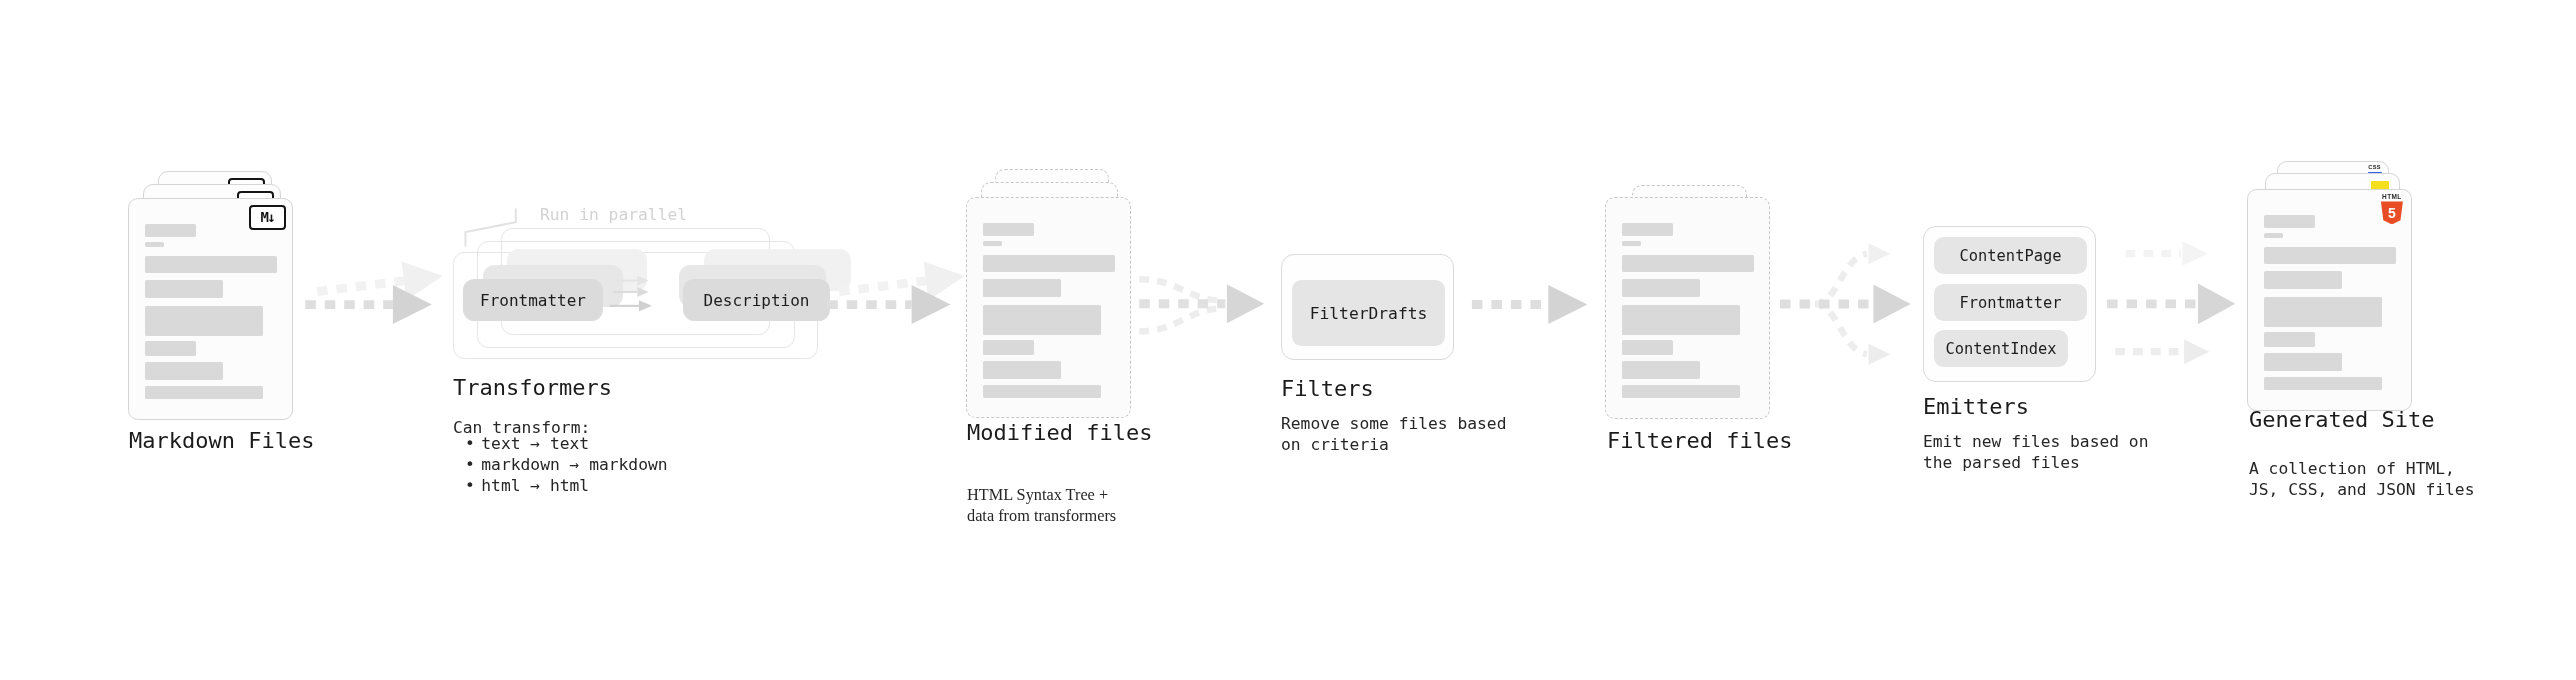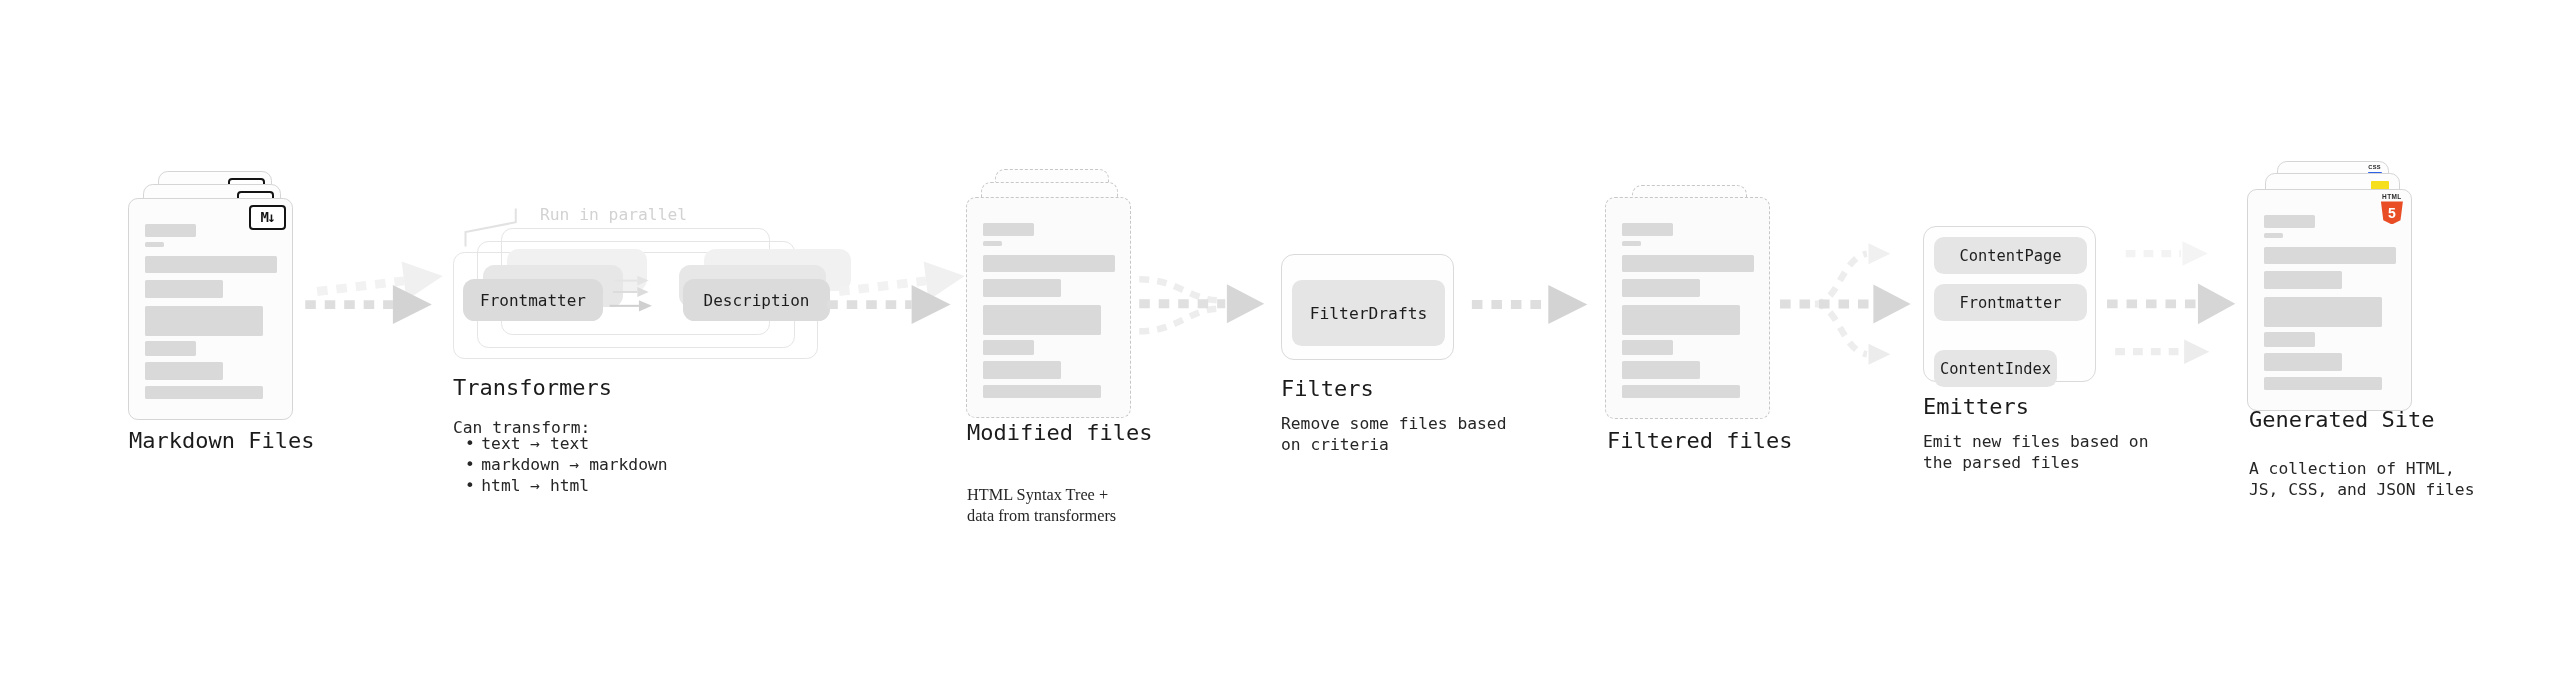--- a/index.html
+++ b/index.html
@@ -207,21 +207,21 @@
     <path d="M48,86 C76,86 82,144 112,148" fill="none" stroke="#ededed" stroke-width="8" stroke-dasharray="12 10"></path>
     <polygon points="114,135 141,148 114,161" fill="#ececec"></polygon>
     <line x1="5" y1="86" x2="118" y2="86" stroke="#dedede" stroke-width="11" stroke-dasharray="13 11"></line>
     <polygon points="120,62 166,86 120,110" fill="#d6d6d6"></polygon>
   </svg>
 
   <div>
     <div class="frame" style="left:1923px;top:226px;width:173px;height:156px;"></div>
     <div class="btn" style="left:1934px;top:237px;width:153px;height:37px;font-size:15.4px;">ContentPage</div>
     <div class="btn" style="left:1934px;top:284px;width:153px;height:37px;font-size:15.4px;">Frontmatter</div>
-    <div class="btn" style="left:1934px;top:330px;width:123px;height:37px;font-size:15.4px;margin-top:20px;">ContentIndex</div>
+    <div class="btn" style="left:1934px;top:330px;width:134px;height:37px;font-size:15.4px;">ContentIndex</div>
     <div class="stage-title" style="left:1923px;top:394px;">Emitters</div>
     <div class="stage-sub" style="left:1923px;top:431px;">
       <div>Emit new files based on</div>
       <div>the parsed files</div>
     </div>
   </div>
 
   <svg style="left:2103px;top:230px;" width="142" height="142" viewBox="0 0 175 175">
     <line x1="28" y1="29" x2="96" y2="29" stroke="#f3f3f3" stroke-width="9" stroke-dasharray="12 10"></line>
     <polygon points="98,14 129,29 98,44" fill="#f4f4f4"></polygon>

